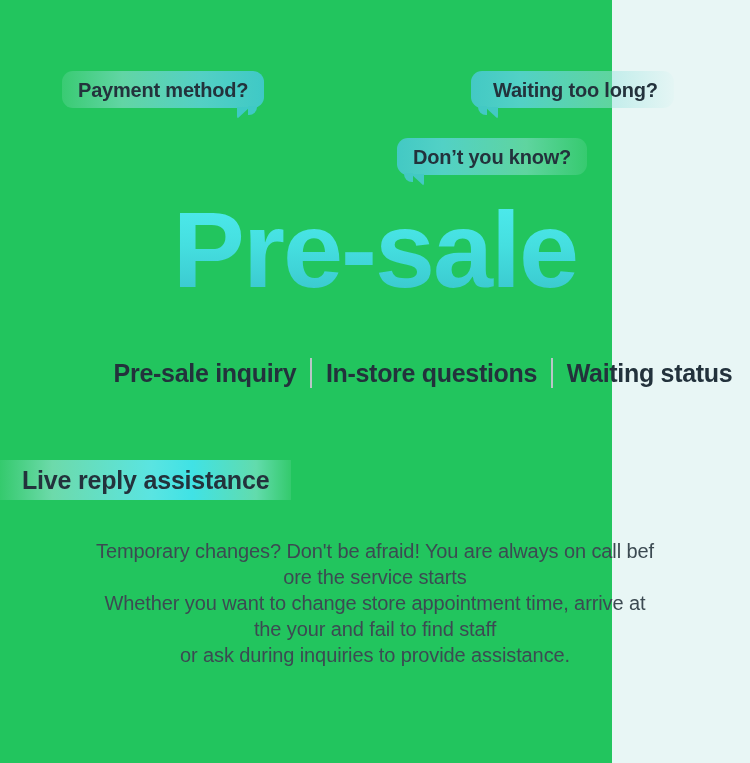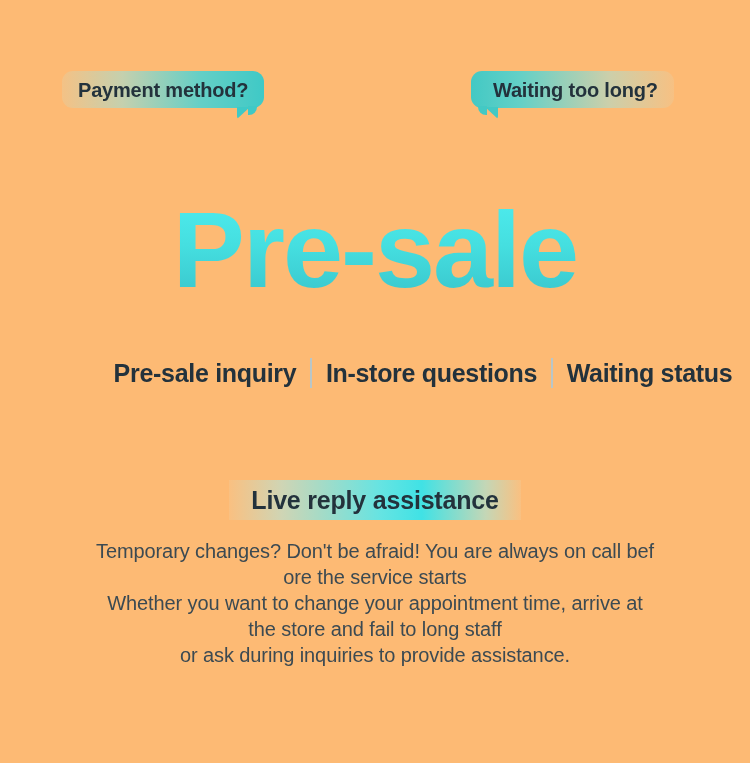--- a/index.html
+++ b/index.html
@@ -10,23 +10,23 @@
     width: 750px;
     height: 763px;
     background: #e8f6f5;
     font-family: "Liberation Sans", sans-serif;
     overflow: hidden;
     position: relative;
   }
 
   .promo-root {
     position: relative;
-    width: 750px;
+    width: 612px;
     height: 763px;
-    background: #fdba74;
+    background: #22c55e;
   }
 
   
   .bubble {
     position: absolute;
     display: flex;
     align-items: center;
     box-sizing: border-box;
     height: 37px;
     border-radius: 11px;
@@ -153,24 +153,24 @@
     width: 1.5px;
     height: 30px;
     background: #b9c6c7;
     flex: none;
   }
 
   
   .highlight-wrap {
     position: absolute;
     left: 0;
-    top: 480px;
+    top: 460px;
     width: 750px;
     display: flex;
-    justify-content: center;
+    justify-content: flex-start;
   }
   .highlight-band {
     position: relative;
     display: inline-flex;
     align-items: center;
     justify-content: center;
     height: 40px;
     padding: 0 22px;
     background: linear-gradient(90deg,
         rgba(215, 244, 241, 0.10) 0%,
@@ -217,38 +217,43 @@
     <span class="tail-hook"></span>
   </div>
 
 
   <div class="bubble right-grad" id="bubble-waiting">
     <span class="bubble-text">Waiting too long?</span>
     <span class="tail"></span>
     <span class="tail-hook"></span>
   </div>
 
+  <div class="bubble right-grad" id="bubble-dontknow">
+    <span class="bubble-text">Don’t you know?</span>
+    <span class="tail"></span>
+    <span class="tail-hook"></span>
+  </div>
 
   <div class="headline">Pre-sale</div>
 
   <div class="tag-row">
     <span class="tag">Pre-sale inquiry</span>
     <span class="divider"></span>
     <span class="tag">In-store questions</span>
     <span class="divider"></span>
     <span class="tag">Waiting status</span>
   </div>
 
   <div class="highlight-wrap">
     <div class="highlight-band">
       <span class="highlight-text">Live reply assistance</span>
     </div>
   </div>
 
   <div class="body-copy">
     <span class="copy-line">Temporary changes? Don't be afraid! You are always on call bef</span>
     <span class="copy-line">ore the service starts</span>
-    <span class="copy-line">Whether you want to change your appointment time, arrive at</span>
-    <span class="copy-line">the store and fail to long staff</span>
+    <span class="copy-line">Whether you want to change store appointment time, arrive at</span>
+    <span class="copy-line">the your and fail to find staff</span>
     <span class="copy-line">or ask during inquiries to provide assistance.</span>
   </div>
 
 </div>
 
 </body></html>

